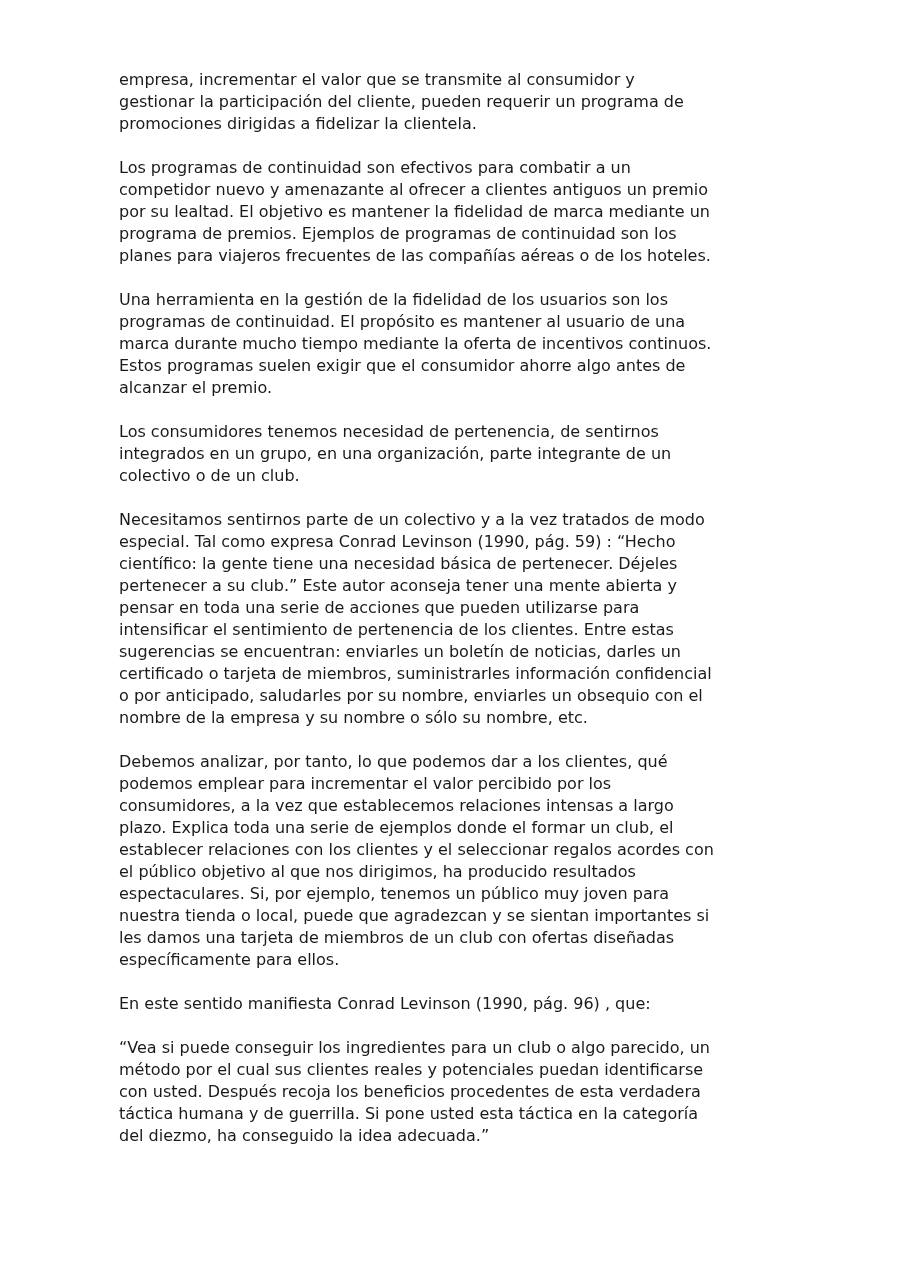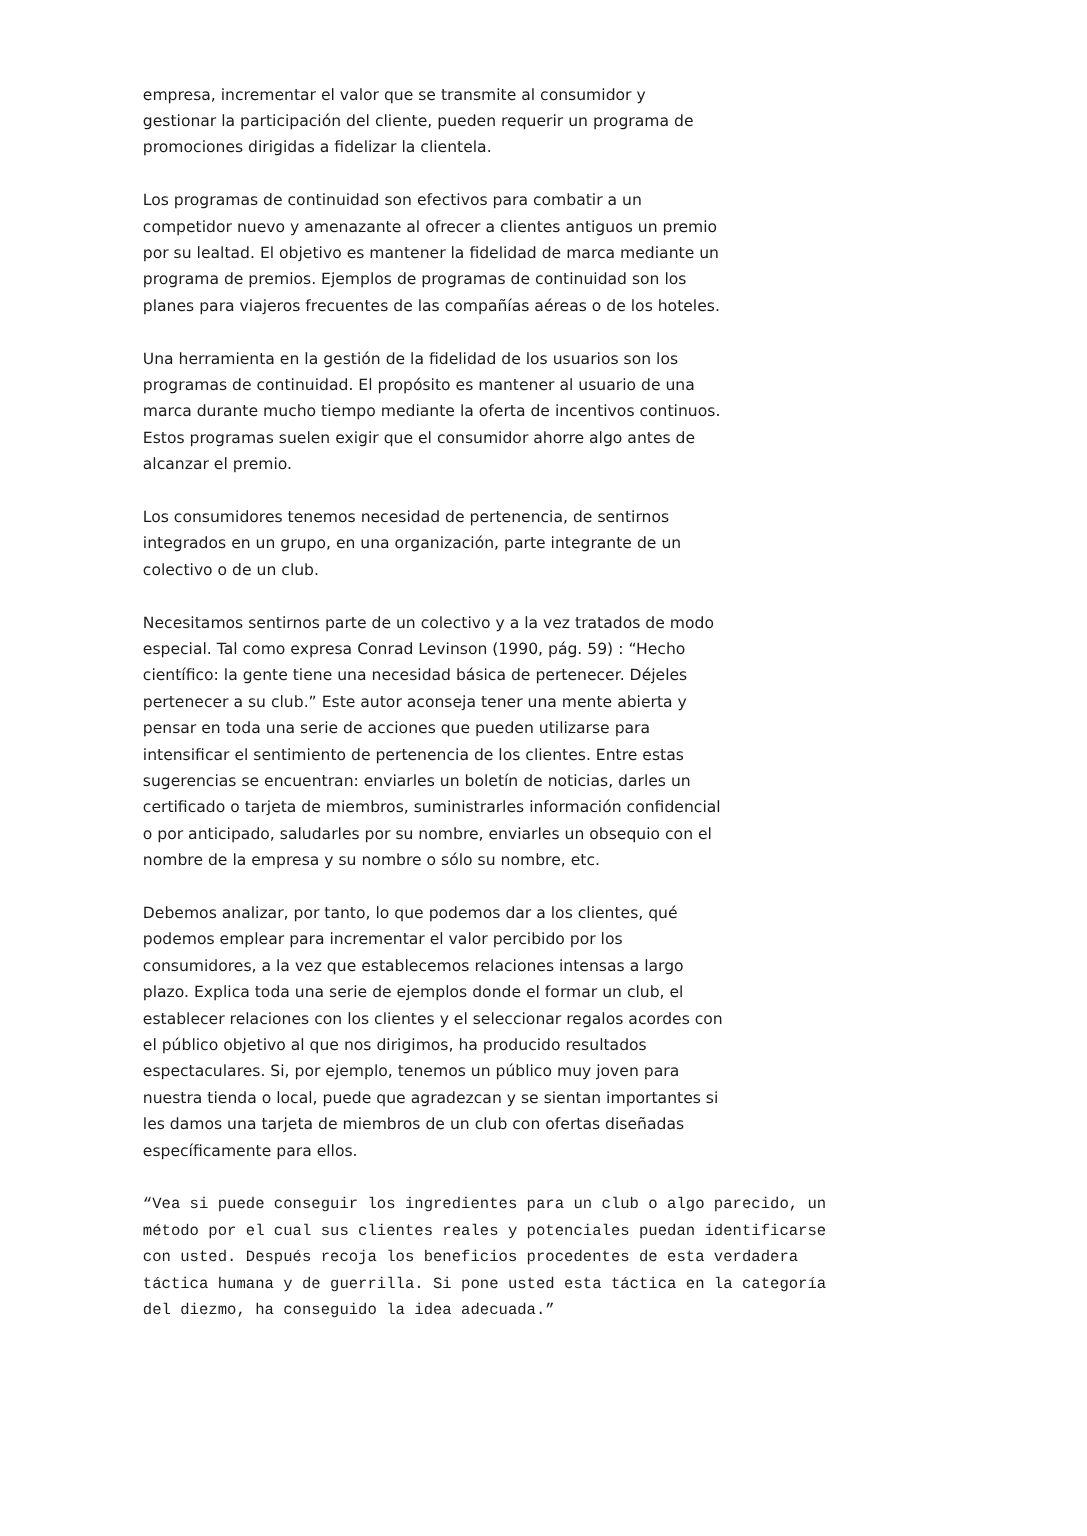--- a/index.html
+++ b/index.html
@@ -14,32 +14,31 @@
     background: #ffffff;
     overflow: hidden;
     font-family: "DejaVu Sans", sans-serif;
   }
   .text-block {
     position: absolute;
     left: 119px;
     top: 69px;
     width: 700px;
     color: #1a1a1a;
-    font-size: 13px;
+    font-size: 16px;
     line-height: 22px;
     letter-spacing: 0px;
   }
   .paragraph {
     margin: 0 0 22px 0;
     white-space: pre-line;
     text-align: left;
   }
   .paragraph:last-child {
     margin-bottom: 0;
-    font-family: Liberation Mono, monospace;
   }
 </style>
 </head>
 <body>
 
 <div class="page">
   <div class="text-block">
     <p class="paragraph">empresa, incrementar el valor que se transmite al consumidor y
 gestionar la participación del cliente, pueden requerir un programa de
 promociones dirigidas a fidelizar la clientela.</p>
@@ -69,19 +68,20 @@
     <p class="paragraph">Debemos analizar, por tanto, lo que podemos dar a los clientes, qué
 podemos emplear para incrementar el valor percibido por los
 consumidores, a la vez que establecemos relaciones intensas a largo
 plazo. Explica toda una serie de ejemplos donde el formar un club, el
 establecer relaciones con los clientes y el seleccionar regalos acordes con
 el público objetivo al que nos dirigimos, ha producido resultados
 espectaculares. Si, por ejemplo, tenemos un público muy joven para
 nuestra tienda o local, puede que agradezcan y se sientan importantes si
 les damos una tarjeta de miembros de un club con ofertas diseñadas
 específicamente para ellos.</p>
+    <p class="paragraph">En este sentido manifiesta Conrad Levinson (1990, pág. 96) , que:</p>
     <p class="paragraph">“Vea si puede conseguir los ingredientes para un club o algo parecido, un
 método por el cual sus clientes reales y potenciales puedan identificarse
 con usted. Después recoja los beneficios procedentes de esta verdadera
 táctica humana y de guerrilla. Si pone usted esta táctica en la categoría
 del diezmo, ha conseguido la idea adecuada.”</p>
   </div>
 </div>
 
 </body></html>

